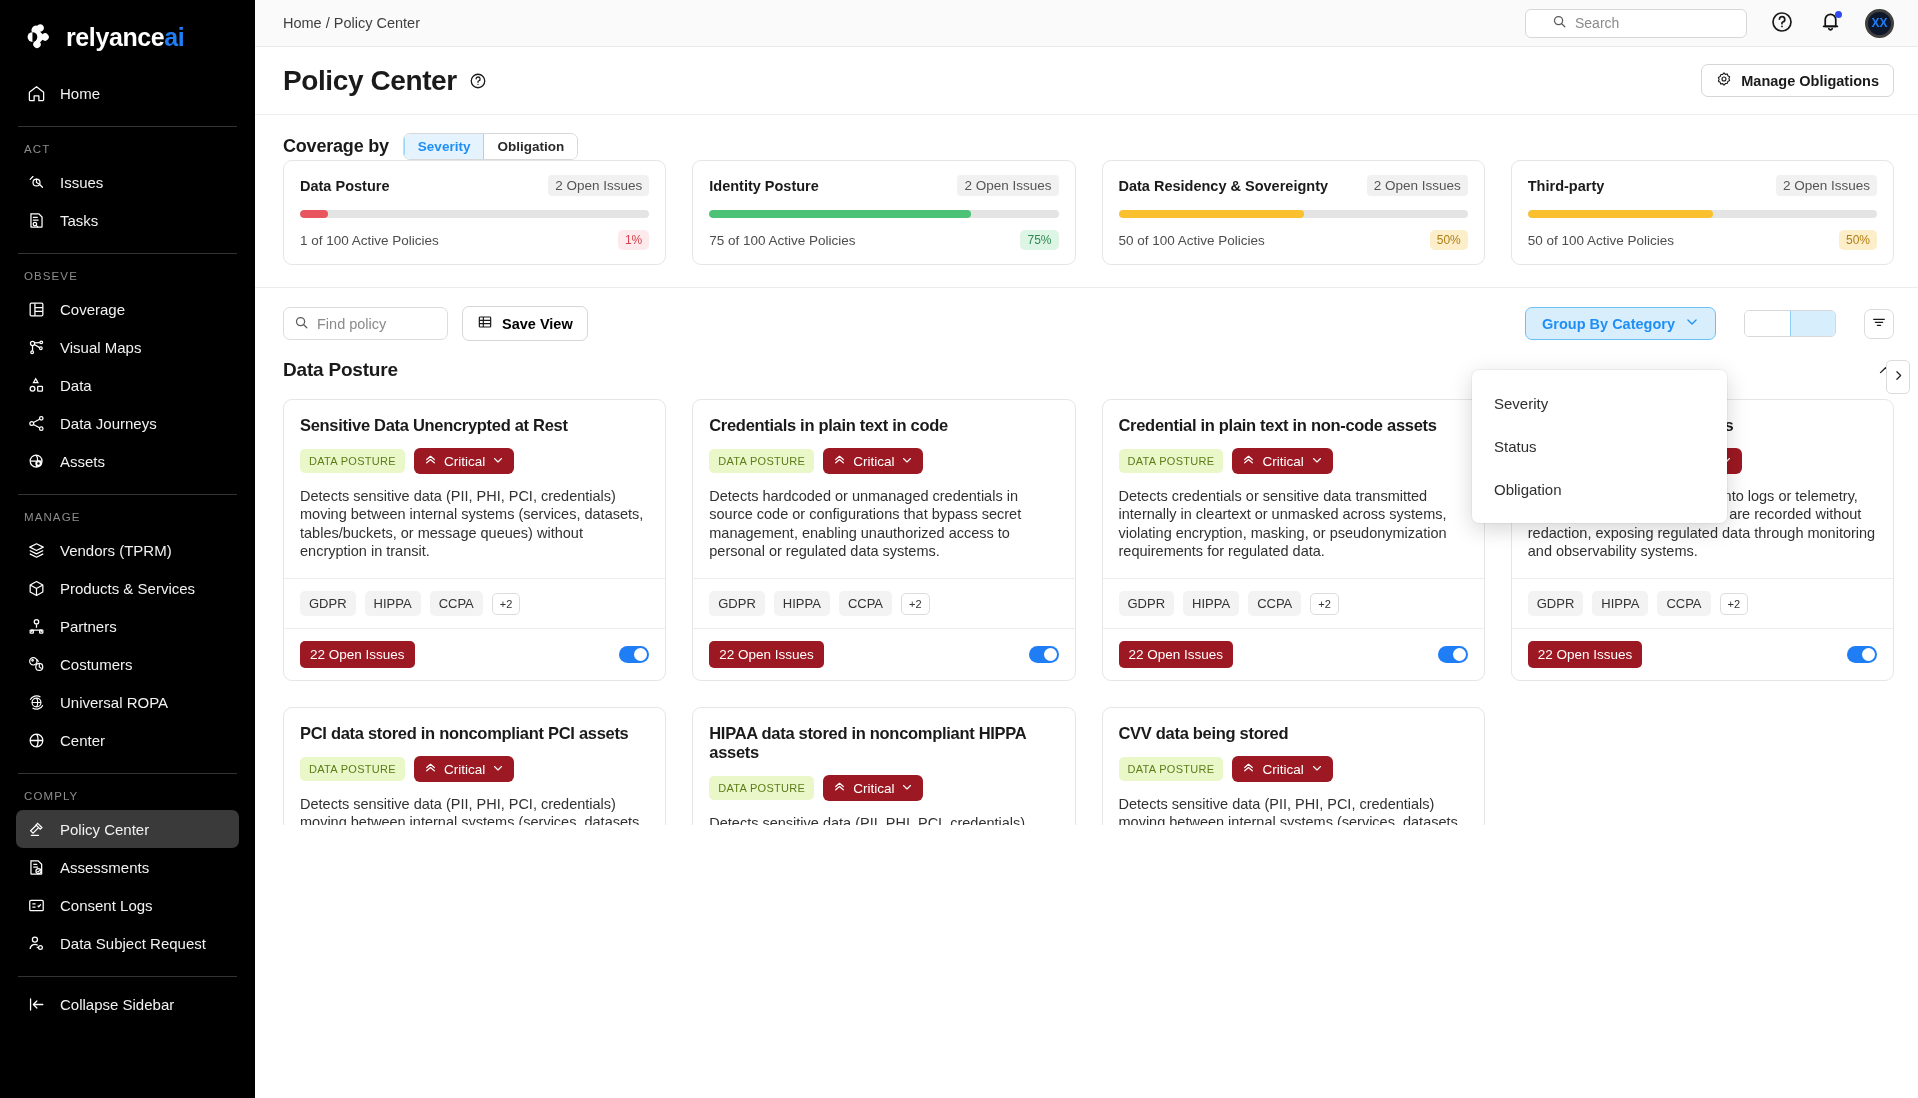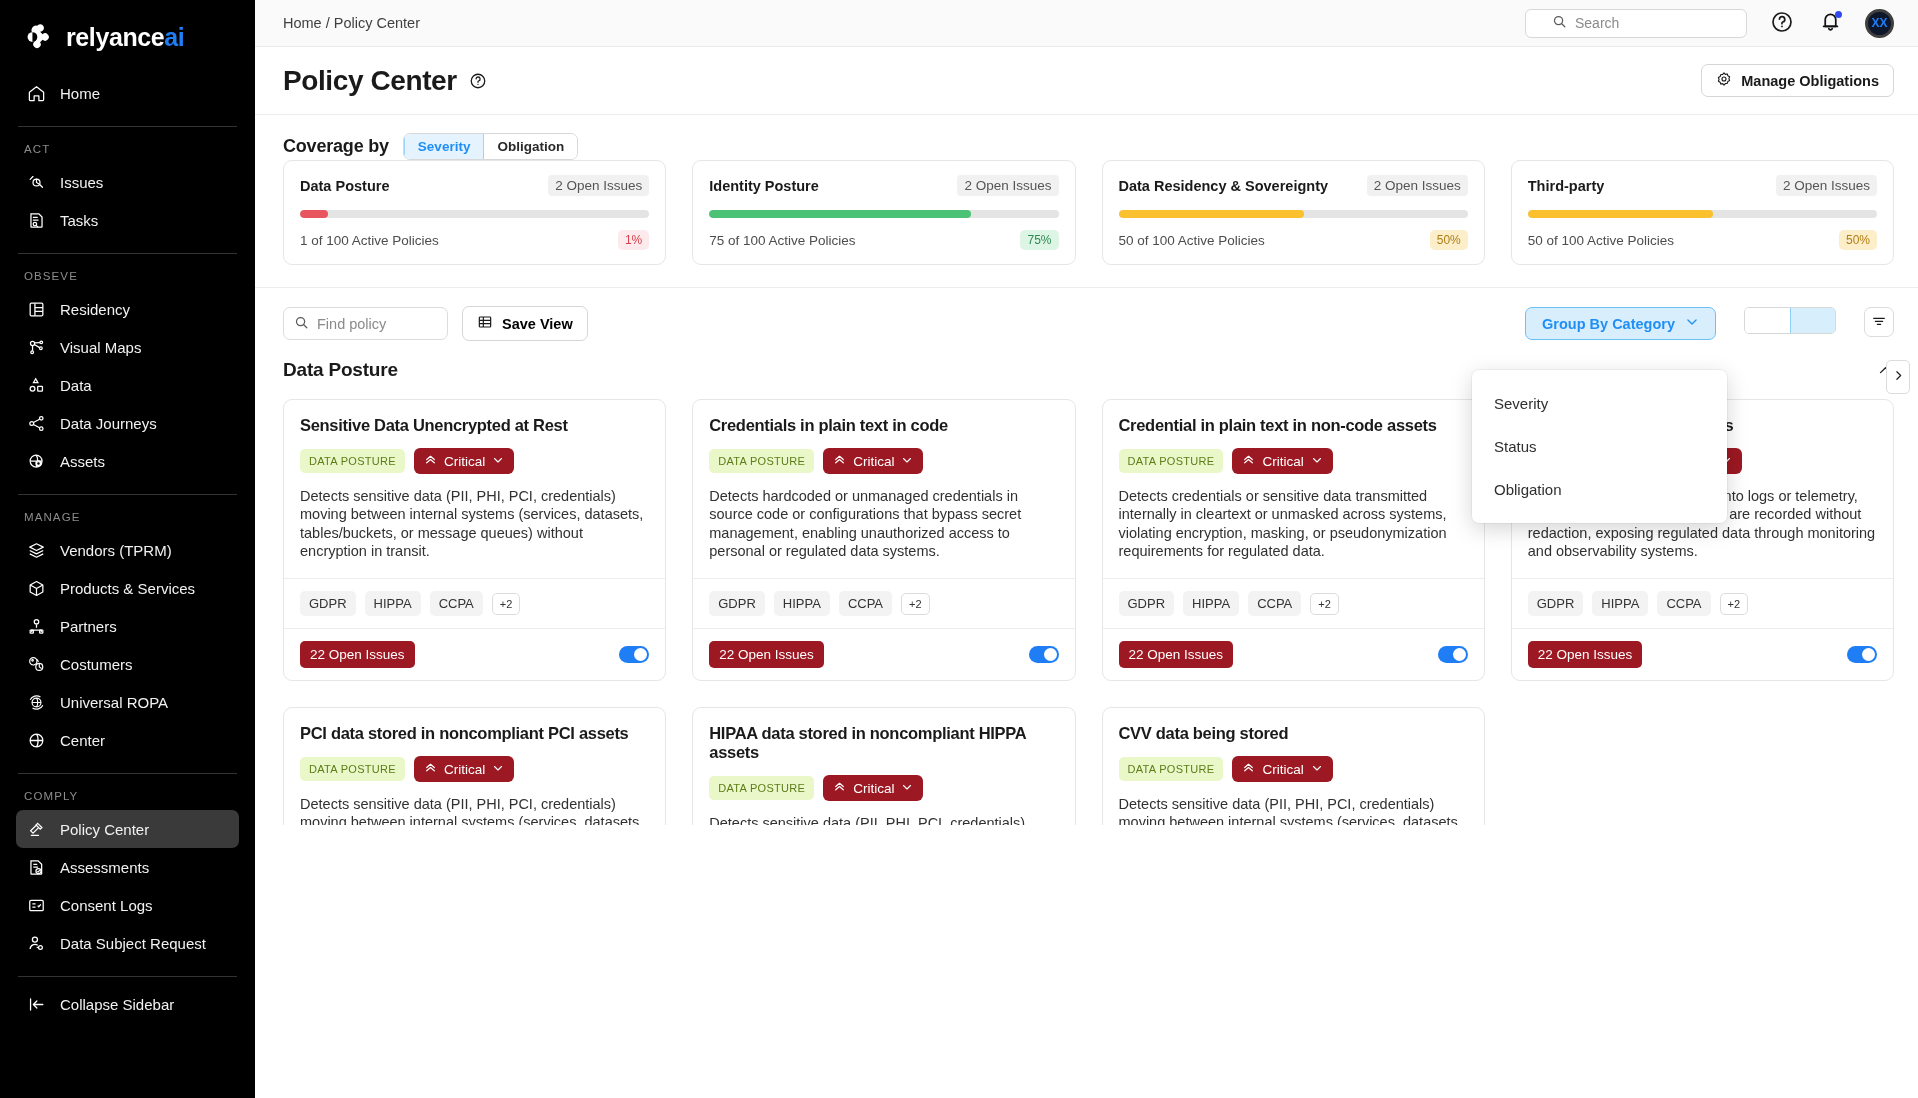--- a/index.html
+++ b/index.html
@@ -111,21 +111,21 @@
   .find {
     width: 165px; height: 33px; border: 1px solid #dcdcdc; border-radius: 7px; background: #fff;
     display: flex; align-items: center; gap: 8px; padding: 0 10px;
   }
   .find input { border: 0; outline: 0; background: transparent; font-family: inherit; font-size: 14.5px; width: 100%; }
   .find input::placeholder { color: #8a8a8a; }
   .btn-save {
     height: 35px; border: 1px solid #d6d6d6; border-radius: 7px; background: #fff; display: flex;
     align-items: center; gap: 9px; padding: 0 14px; font-size: 14.5px; font-weight: 700; cursor: pointer;
   }
-  .toolbar-right { margin-left: auto; display: flex; gap: 28px; position: relative; }
+  .toolbar-right { margin-left: auto; display: flex; align-items: center; gap: 28px; position: relative; }
   .groupby {
     height: 33px; border: 1px solid #6cc0f7; background: #d9eefd; border-radius: 7px;
     color: #1f8ff5; font-size: 14.5px; font-weight: 700; display: flex; align-items: center; gap: 10px;
     padding: 0 16px; cursor: pointer;
   }
   .viewtoggle { display: flex; height: 27px; border: 1px solid #d8d8d8; border-radius: 5px; overflow: hidden; }
   .viewtoggle > div { width: 45px; cursor: pointer; background: #fff; }
   .viewtoggle > div.on { background: #d7eefd; border-left: 1px solid #8fcef6; }
   .filter-btn { width: 30px; height: 30px; border: 1px solid #dcdcdc; border-radius: 7px; background: #fff; display: flex; align-items: center; justify-content: center; cursor: pointer; }
 
@@ -222,21 +222,21 @@
 
     <div class="nav-sec">
       <div class="nav-label">OBSEVE</div>
       <div class="nav-item">
         <span class="ico">
           <svg viewBox="0 0 24 24" fill="none" stroke="#fff" stroke-width="1.6">
               <rect x="4" y="4" width="16" height="16" rx="1.5"></rect>
               <path d="M10 4v16M10 9.5h10M10 14.5h10"></path>
             </svg>
         </span>
-        <span>Residency</span>
+        <span>Coverage</span>
       </div>
       <div class="nav-item">
         <span class="ico">
           <svg viewBox="0 0 24 24" fill="none" stroke="#fff" stroke-width="1.6">
               <circle cx="7" cy="7" r="2.6"></circle>
               <circle cx="18" cy="5.5" r="1.7"></circle>
               <circle cx="17.5" cy="13" r="1.7"></circle>
               <circle cx="6.5" cy="18" r="1.7"></circle>
               <path d="M9.4 6.2 16.3 5.8M9.3 8.3l6.6 3.8M7 9.6V16"></path>
             </svg>

